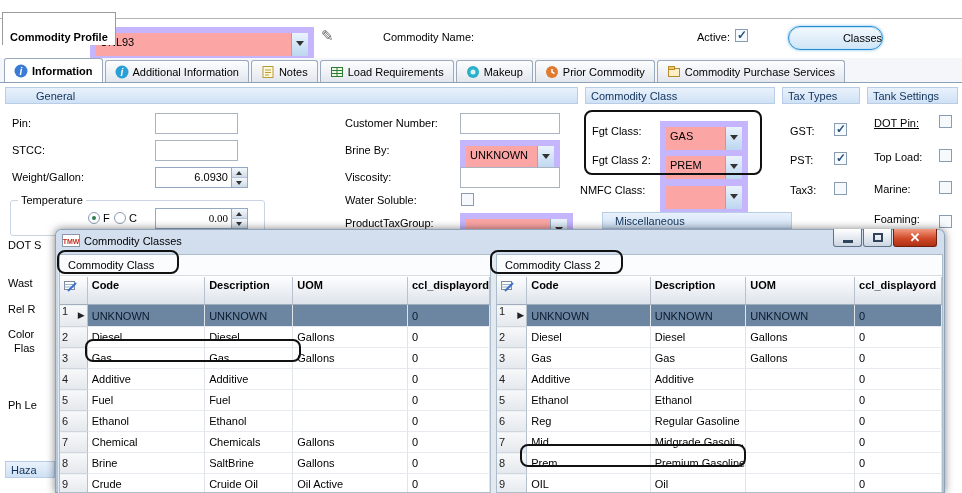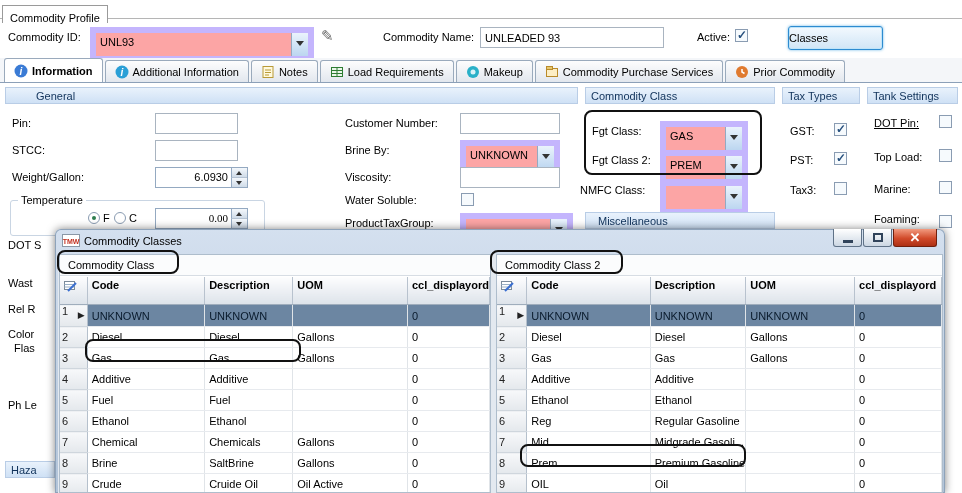--- a/index.html
+++ b/index.html
@@ -4,22 +4,22 @@
 <style>
   * { box-sizing: border-box; margin: 0; padding: 0; }
   html,body { background:#fff; }
   .screen {
     position:relative; width:962px; height:493px; overflow:hidden;
     background:#fff; font-family:"Liberation Sans", sans-serif; font-size:11px; color:#000;
   }
   .lbl { position:absolute; white-space:nowrap; font-size:11px; }
   
   .toptab-row { position:absolute; left:0; top:0; width:100%; height:19px; background:#fff; border-bottom:1px solid #b5b5b5; }
-  .toptab { position:absolute; left:2px; top:5px; height:18px; line-height:17px; padding:4px 7px;
-    background:#fff; border:1px solid #9a9a9a; border-bottom:none; z-index:2; }
+  .toptab { position:absolute; left:2px; top:12px; height:18px; line-height:17px; padding:16px 7px;
+    background:#fff; border:1px solid #9a9a9a; border-bottom:none; z-index:2;font-weight:bold; }
   
   .tbox { position:absolute; height:21px; background:#fff; border:1px solid #a9b4c0; font-size:11px; padding:0 4px;
     font-family:"Liberation Sans",sans-serif; }
   .combo { position:absolute; height:35px; background:#fca5a5; border:6px solid #c4b5fd; }
   .combo .ctext { position:absolute; left:4px; top:3px; white-space:nowrap; }
   .combo .cbtn { position:absolute; right:0; top:0; bottom:0; width:17px;
     background:linear-gradient(#eaf3fc,#bcd6f0); border-left:1px solid #94a9c1; }
   .combo .cbtn::after { content:""; position:absolute; left:4px; top:8px;
     border-left:4px solid transparent; border-right:4px solid transparent; border-top:5px solid #333; }
   .spin { position:absolute; height:21px; background:#fff; border:1px solid #94a9c1; }
@@ -28,22 +28,22 @@
   .spin .sb { flex:1; background:linear-gradient(#f4f8fc,#cfdbe8); border-left:1px solid #94a9c1; position:relative; }
   .spin .sb + .sb { border-top:1px solid #b4c2d2; }
   .spin .sb.up::after { content:""; position:absolute; left:4px; top:3px;
     border-left:3px solid transparent; border-right:3px solid transparent; border-bottom:4px solid #333; }
   .spin .sb.dn::after { content:""; position:absolute; left:4px; top:3px;
     border-left:3px solid transparent; border-right:3px solid transparent; border-top:4px solid #333; }
   .chk { position:absolute; width:13px; height:13px; background:#f6fafd; border:1px solid #8a9cb2; }
   .chk.checked::after { content:"✓"; position:absolute; left:1px; top:-2px; font-size:12px; font-weight:bold; color:#27507e; }
   .rad { position:absolute; width:12px; height:12px; border-radius:50%; background:#fff; border:1px solid #8a9cb2; }
   .rad.sel::after { content:""; position:absolute; left:3px; top:3px; width:4px; height:4px; border-radius:50%; background:#2e7d4f; }
-  .btn-classes { position:absolute; left:788px; top:26px; width:95px; height:24px; text-align:left; line-height:22px;
-    background:linear-gradient(#f3f9fe,#d0e5f6); border:1px solid #2d8bd0; border-radius:3px;
+  .btn-classes { position:absolute; left:788px; top:26px; width:95px; height:24px; text-align:right; line-height:22px;
+    background:linear-gradient(#f3f9fe,#d0e5f6); border:1px solid #2d8bd0; border-radius:12px;
     box-shadow:0 0 3px #6fb9e8, inset 0 0 0 1px #bfe4f9; }
   .pencil { position:absolute; left:321px; top:27px; font-size:15px; color:#6a6a6a; }
   
   .tabstrip { position:absolute; left:0; top:58px; width:100%; height:25px; display:flex; align-items:flex-end; padding-left:4px;
     border-bottom:1px solid #8ca0b8; background:#f4f6f9; }
   .tab { display:flex; align-items:center; gap:4px; height:22px; padding:0 9px; margin-right:2px;
     background:linear-gradient(#fdfdfd,#e2e7ee); border:1px solid #9aaabc; border-bottom:none;
     border-radius:3px 3px 0 0; white-space:nowrap; }
   .tab.active { background:#fff; font-weight:bold; height:24px; position:relative; z-index:2; }
   .tab svg { display:block; }
@@ -94,21 +94,20 @@
   <div class="toptab-row"></div>
   <div class="toptab">Commodity Profile</div>
 
   <div class="lbl" style="left:8px; top:31px;">Commodity ID:</div>
   <div class="combo" style="left:90px; top:27px; width:224px;">
     <span class="ctext">UNL93</span>
     <span class="cbtn"></span>
   </div>
   <div class="pencil">✎</div>
   <div class="lbl" style="left:383px; top:31px;">Commodity Name:</div>
-  <input class="tbox" style="left: 480px; top: 27px; width: 184px;" value="UNLEADED 93">
   <div class="lbl" style="left:697px; top:31px;">Active:</div>
   <div class="chk checked" style="left:735px; top:29px;"></div>
   <div class="btn-classes">Classes</div>
 
   <div class="tabstrip">
     <div class="tab active">
       <svg width="14" height="14">
           <circle cx="7" cy="7" r="6.5" fill="#3a7bd5"></circle>
           <text x="7" y="11" font-size="10" fill="#fff" text-anchor="middle" font-weight="bold" font-style="italic">i</text>
         </svg>
@@ -141,31 +140,31 @@
     </div>
     <div class="tab">
       <svg width="14" height="14">
           <circle cx="7" cy="7" r="6" fill="#29b0c8"></circle>
           <circle cx="7" cy="7" r="2.5" fill="#d9f3f8"></circle>
         </svg>
       <span>Makeup</span>
     </div>
     <div class="tab">
       <svg width="14" height="14">
+          <circle cx="7" cy="7" r="6" fill="#e07a2f"></circle>
+          <path d="M7 4 L7 7 L9.5 8.5" stroke="#fff" stroke-width="1.5" fill="none"></path>
+        </svg>
+      <span>Prior Commodity</span>
+    </div>
+    <div class="tab">
+      <svg width="14" height="14">
           <rect x="1.5" y="3.5" width="11" height="8" fill="#fdeec4" stroke="#b98a2a"></rect>
           <rect x="1.5" y="1.5" width="6" height="3" fill="#e7c96e" stroke="#b98a2a"></rect>
         </svg>
       <span>Commodity Purchase Services</span>
-    </div>
-    <div class="tab">
-      <svg width="14" height="14">
-          <circle cx="7" cy="7" r="6" fill="#e07a2f"></circle>
-          <path d="M7 4 L7 7 L9.5 8.5" stroke="#fff" stroke-width="1.5" fill="none"></path>
-        </svg>
-      <span>Prior Commodity</span>
     </div>
   </div>
 
   <div class="main"></div>
 
   <div class="ghdr" style="left:5px; top:87px; width:573px;padding-left:30px;">General</div>
 
   <div class="lbl" style="left:12px; top:117px;">Pin:</div>
   <input class="tbox" style="left: 155px; top: 113px; width: 83px;" value="">
   <div class="lbl" style="left:12px; top:144px;">STCC:</div>
@@ -219,21 +218,21 @@
   <div class="lbl" style="left:592px; top:154px;">Fgt Class 2:</div>
   <div class="combo" style="left:660px; top:150px; width:88px;">
     <span class="ctext">PREM</span>
     <span class="cbtn"></span>
   </div>
   <div class="lbl" style="left:580px; top:184px;">NMFC Class:</div>
   <div class="combo" style="left:660px; top:180px; width:88px;">
     <span class="ctext"></span>
     <span class="cbtn"></span>
   </div>
-  <div class="ghdr" style="left:585px; top:212px; width:190px;padding-left:12px;">Miscellaneous</div>
+  <div class="ghdr" style="left:602px; top:212px; width:190px;padding-left:12px;">Miscellaneous</div>
 
   <div class="ghdr" style="left:782px; top:87px; width:78px;">Tax Types</div>
   <div class="lbl" style="left:790px; top:125px;">GST:</div>
   <div class="chk checked" style="left:834px; top:123px;"></div>
   <div class="lbl" style="left:790px; top:154px;">PST:</div>
   <div class="chk checked" style="left:834px; top:152px;"></div>
   <div class="lbl" style="left:790px; top:184px;">Tax3:</div>
   <div class="chk" style="left:834px; top:182px;"></div>
 
   <div class="ghdr" style="left:867px; top:87px; width:91px;">Tank Settings</div>

